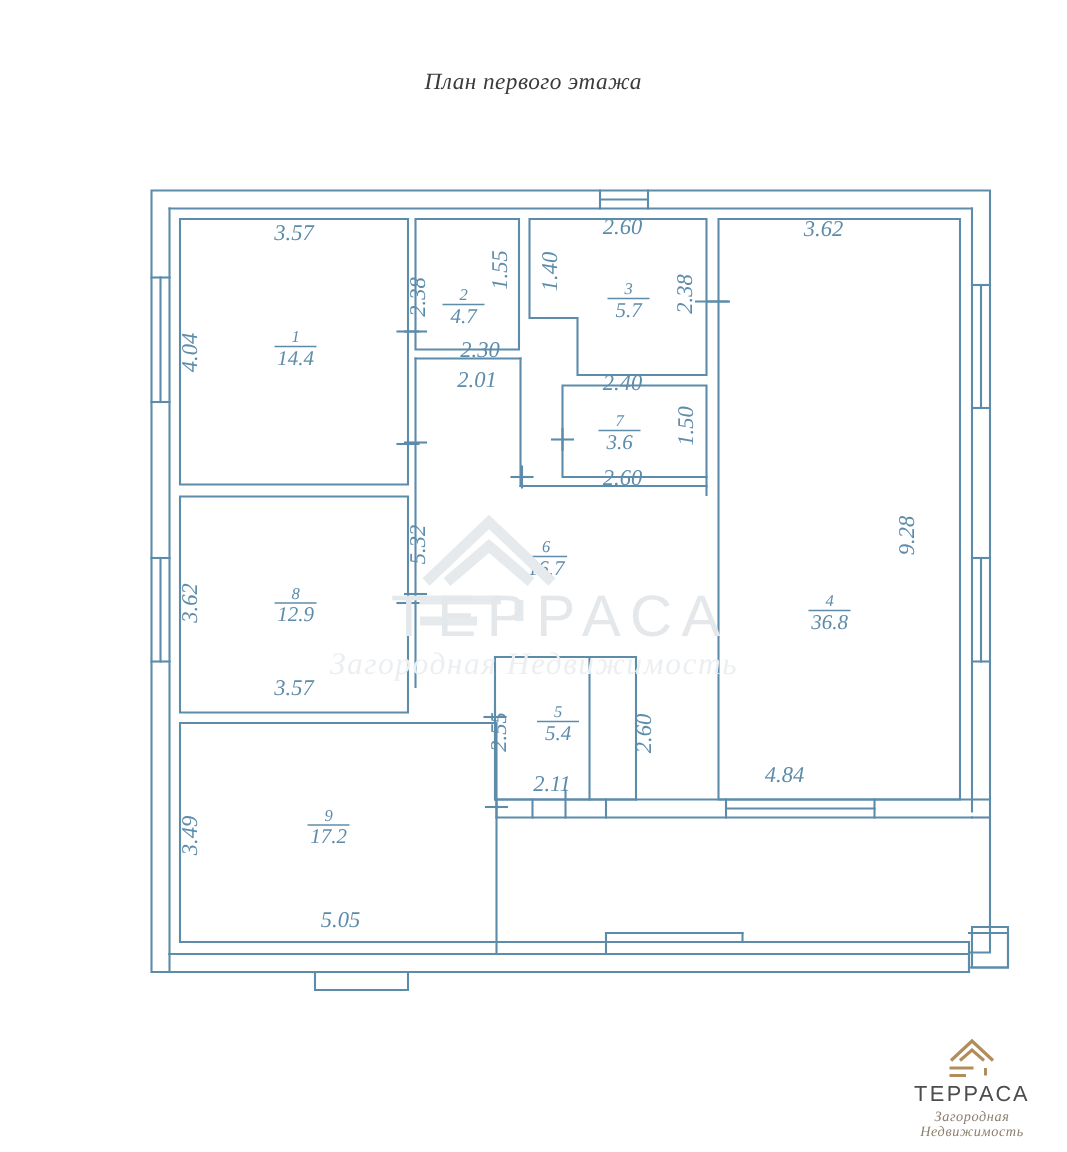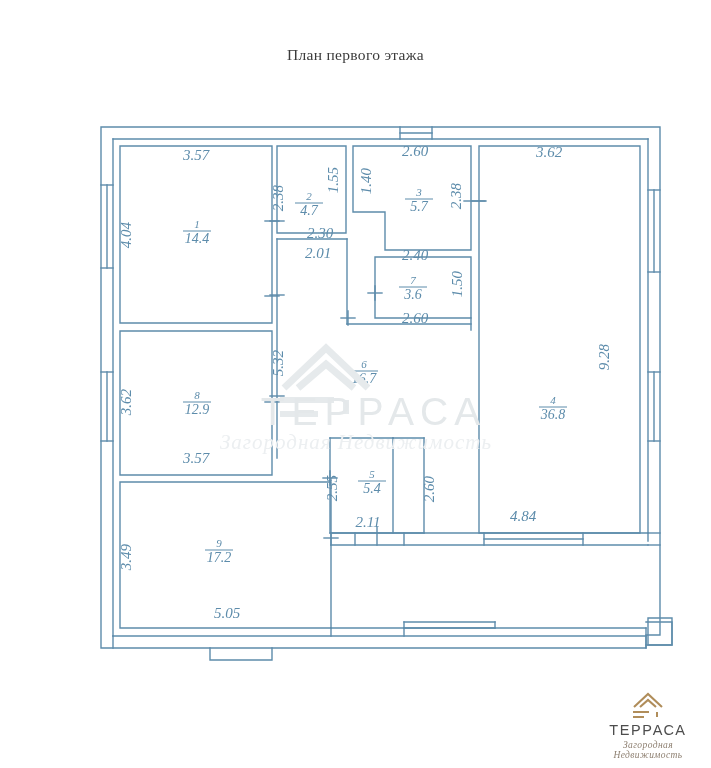--- a/index.html
+++ b/index.html
@@ -3,20 +3,21 @@
 <meta charset="utf-8">
 <style>
   html,body{margin:0;padding:0;background:#ffffff;}
   body{width:711px;height:768px;position:relative;overflow:hidden;
        font-family:"Liberation Sans", sans-serif;}
 
   #plan-title{
     position:absolute;left:0;top:46px;width:711px;text-align:center;
     font-family:"Liberation Serif", serif;font-size:15.5px;color:#3b3b3b;
     letter-spacing:.3px;
+    font-style:italic;
   }
 
   #canvas-wrap{position:absolute;left:0;top:0;width:711px;height:768px;}
   svg.plan{position:absolute;left:0;top:0;}
 
   
   .wm-center{
     position:absolute;left:176px;top:330px;width:360px;height:130px;
     pointer-events:none;user-select:none;
   }

